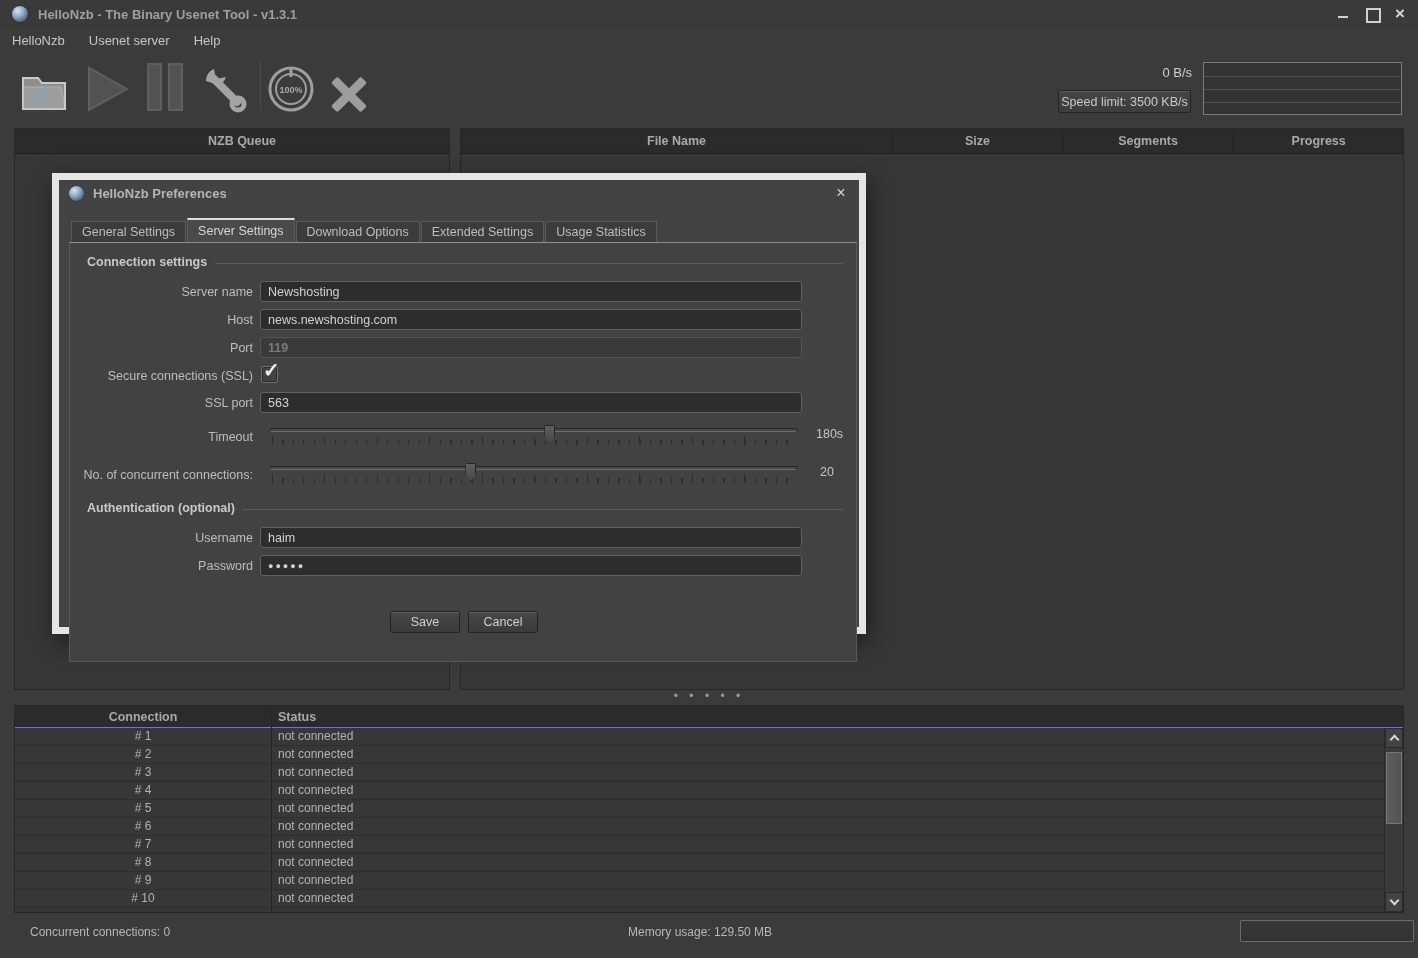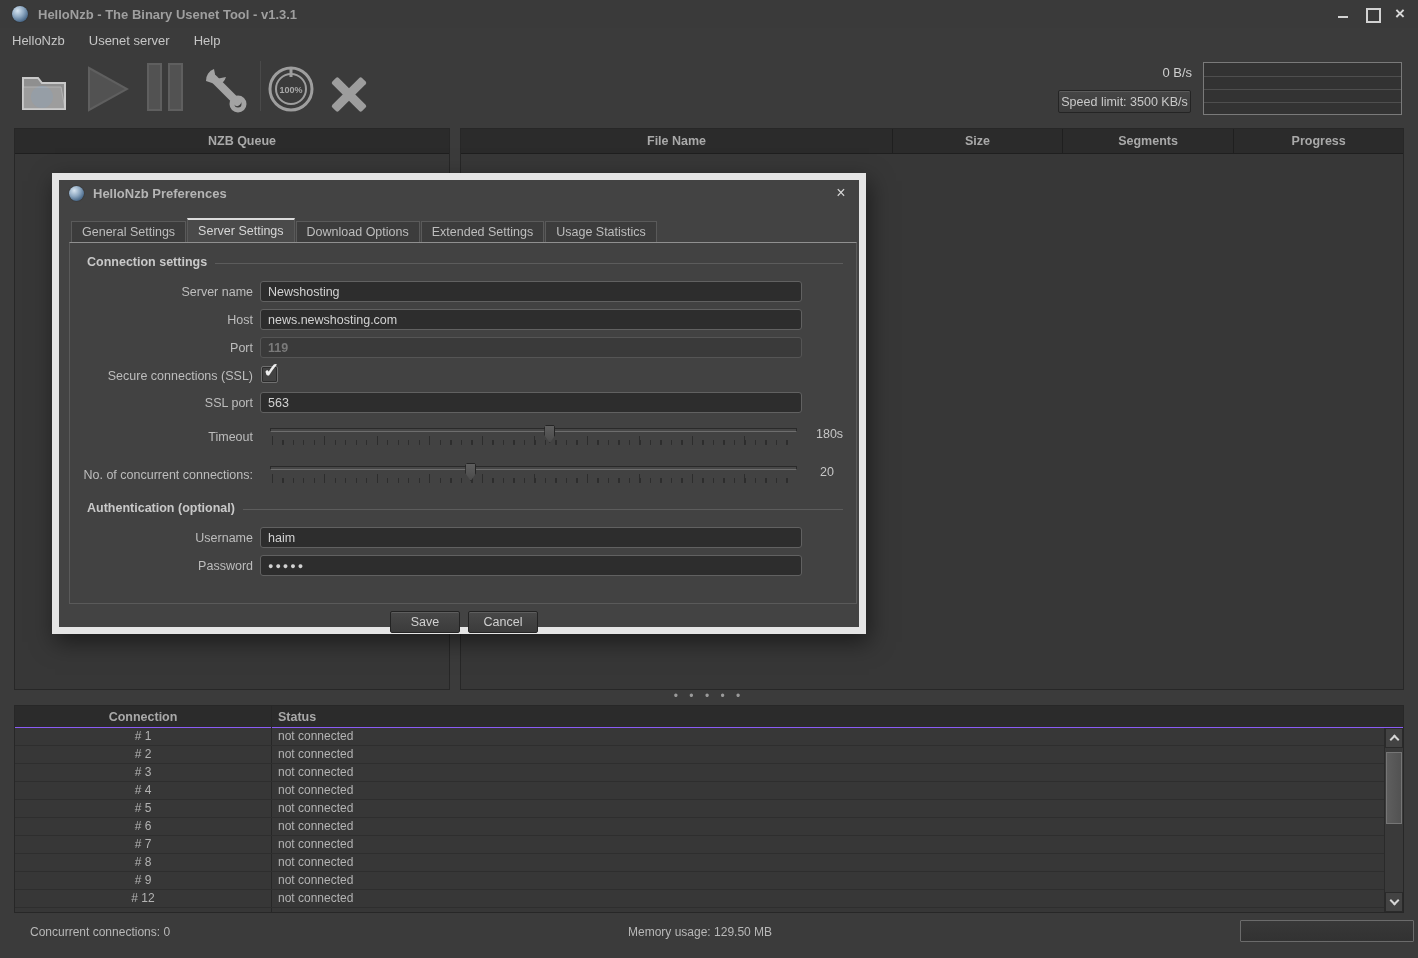--- a/index.html
+++ b/index.html
@@ -50,21 +50,21 @@
     background:#434343; border:7px solid #e5e5e5; box-shadow:3px 8px 22px rgba(0,0,0,.5); }
   .dlg-titlebar { position:absolute; left:0; top:0; right:0; height:28px; }
   .dlg-titlebar .app-icon { left:10px; top:6px; width:15px; height:15px; }
   .dlg-title { position:absolute; left:34px; top:6px; font-weight:bold; font-size:13px; color:#b5b5b5; }
   .dlg-close { position:absolute; right:10px; top:5px; width:16px; height:16px; color:#d6d6d6;
     font-size:16px; line-height:16px; text-align:center; }
   .tabs { position:absolute; left:12px; top:40px; height:23px; display:flex; align-items:flex-end; gap:1px; }
   .tab { padding:3px 10px 4px; background:#3c3c3c; border:1px solid #5a5a5a; border-bottom:none;
     color:#bdbdbd; font-size:12.5px; }
   .tab.active { background:#4a4a4a; border-top:2px solid #dcdcdc; padding-top:4px; padding-bottom:6px; color:#d6d6d6; position:relative; top:1px; }
-  .dlg-content { position:absolute; left:10px; top:62px; width:788px; height:362px;
+  .dlg-content { position:absolute; left:10px; top:62px; width:788px; height:420px;
     border:1px solid #5a5a5a; border-top:1px solid #909090; background:#424242; }
   .group-head { position:absolute; left:17px; display:flex; align-items:center; width:756px; }
   .group-title { font-weight:bold; color:#c9c9c9; font-size:12.5px; white-space:nowrap; }
   .group-line { flex:1; height:1px; background:#5c5c5c; margin-left:8px; margin-top:2px; }
   .fld-label { position:absolute; left:0; width:183px; text-align:right; line-height:20px; color:#bdbdbd; font-size:12.5px; }
   .fld-input { position:absolute; left:190px; width:542px; height:21px; background:#2d2d2d;
     border:1px solid #616161; border-radius:3px; color:#d2d2d2; font-size:12.5px; padding:0 7px;
     font-family:"Liberation Sans", sans-serif; outline:none; }
   .fld-input:disabled { background:#3a3a3a; border-color:#555555; color:#7a7a7a;font-weight:bold; }
   .checkbox { position:absolute; left:191px; width:17px; height:17px; background:#424242;
@@ -315,21 +315,21 @@
         </div>
       <div class="conn-row">
           <span class="c1"># 8</span>
           <span class="c2">not connected</span>
         </div>
       <div class="conn-row">
           <span class="c1"># 9</span>
           <span class="c2">not connected</span>
         </div>
       <div class="conn-row">
-          <span class="c1"># 12</span>
+          <span class="c1"># 10</span>
           <span class="c2">not connected</span>
         </div>
     </div>
     <div class="vscroll">
       <div class="sb-btn sb-up">
           <span class="chev chev-up"></span>
         </div>
       <div class="sb-thumb"></div>
       <div class="sb-btn sb-down">
           <span class="chev chev-down"></span>

